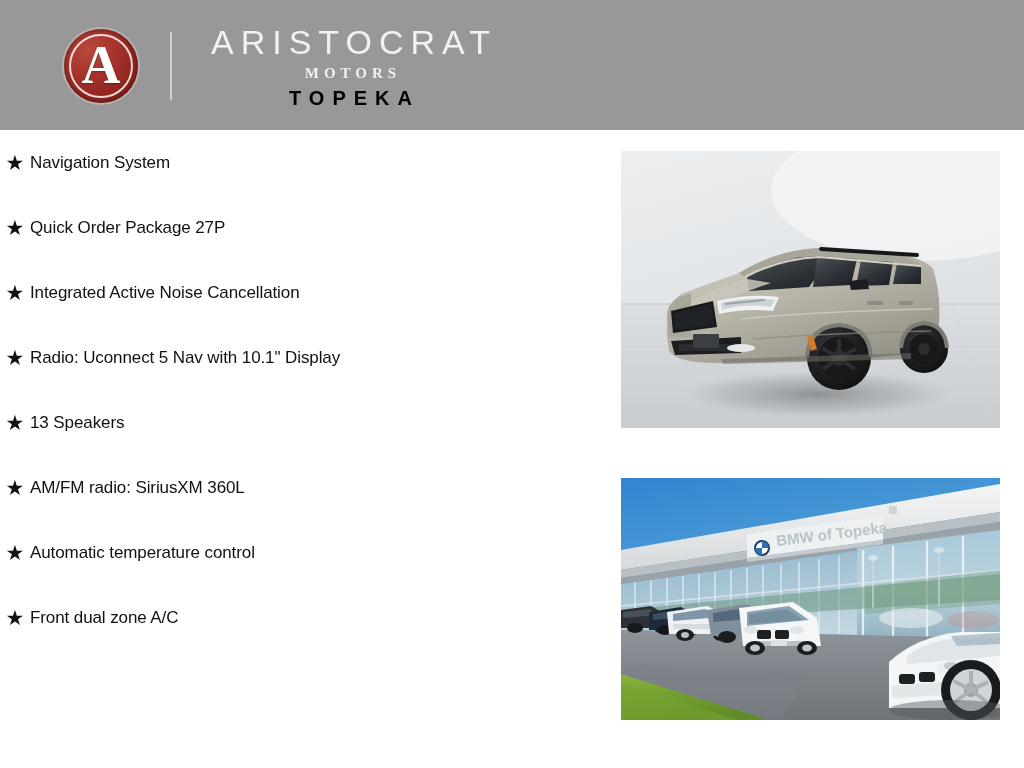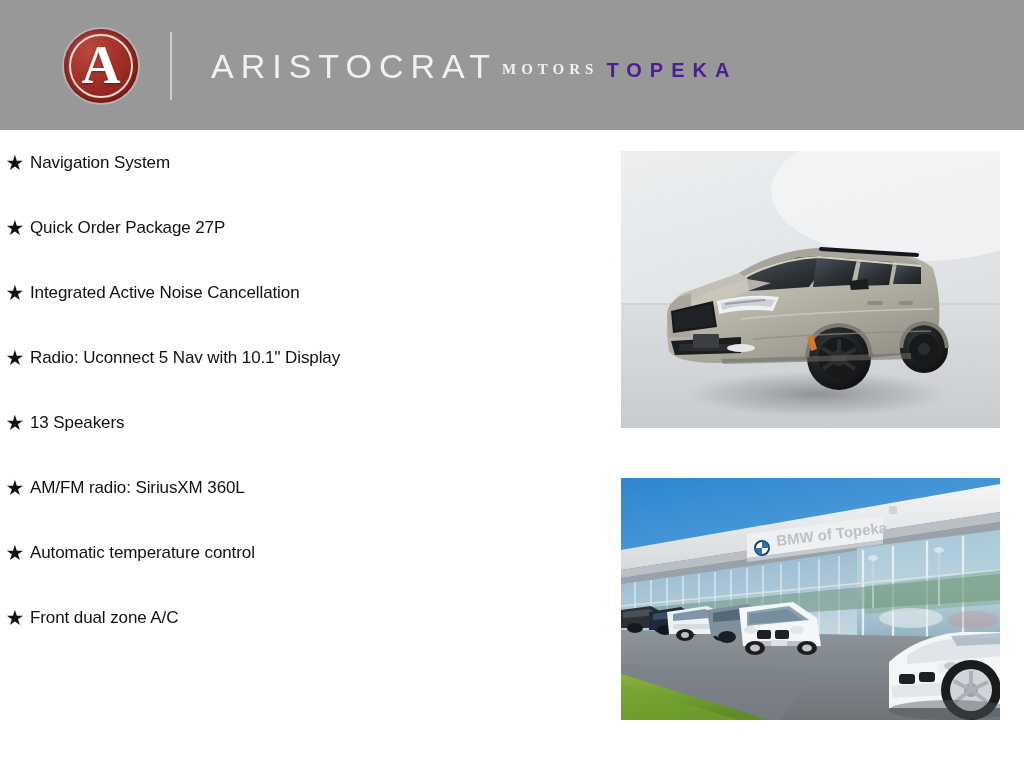--- a/index.html
+++ b/index.html
@@ -74,21 +74,21 @@
     width: 2px;
     height: 68px;
     background: #cfcdcd;
     margin-left: 32px;
     margin-right: 32px;
     flex: 0 0 auto;
   }
 
   .wordmark {
     display: flex;
-    flex-direction: row;
+    flex-direction: column;
     align-items: center;
     line-height: 1;
   }
   .wm-main {
     color: #f2f0f0;
     font-family: "Liberation Sans", sans-serif;
     font-weight: 300;
     font-size: 34px;
     letter-spacing: 7px;
     text-indent: 7px;
@@ -96,21 +96,21 @@
   .wm-sub {
     color: #f2f0f0;
     font-family: "Liberation Serif", serif;
     font-weight: 700;
     font-size: 15px;
     letter-spacing: 5px;
     text-indent: 5px;
     margin-top: 7px;
   }
   .wm-city {
-    color: #4c1d95;
+    color: #000000;
     font-family: "Liberation Sans", sans-serif;
     font-weight: 700;
     font-size: 20px;
     letter-spacing: 8px;
     text-indent: 8px;
     margin-top: 7px;
     text-align: right;
   }
 
   .header-title {

